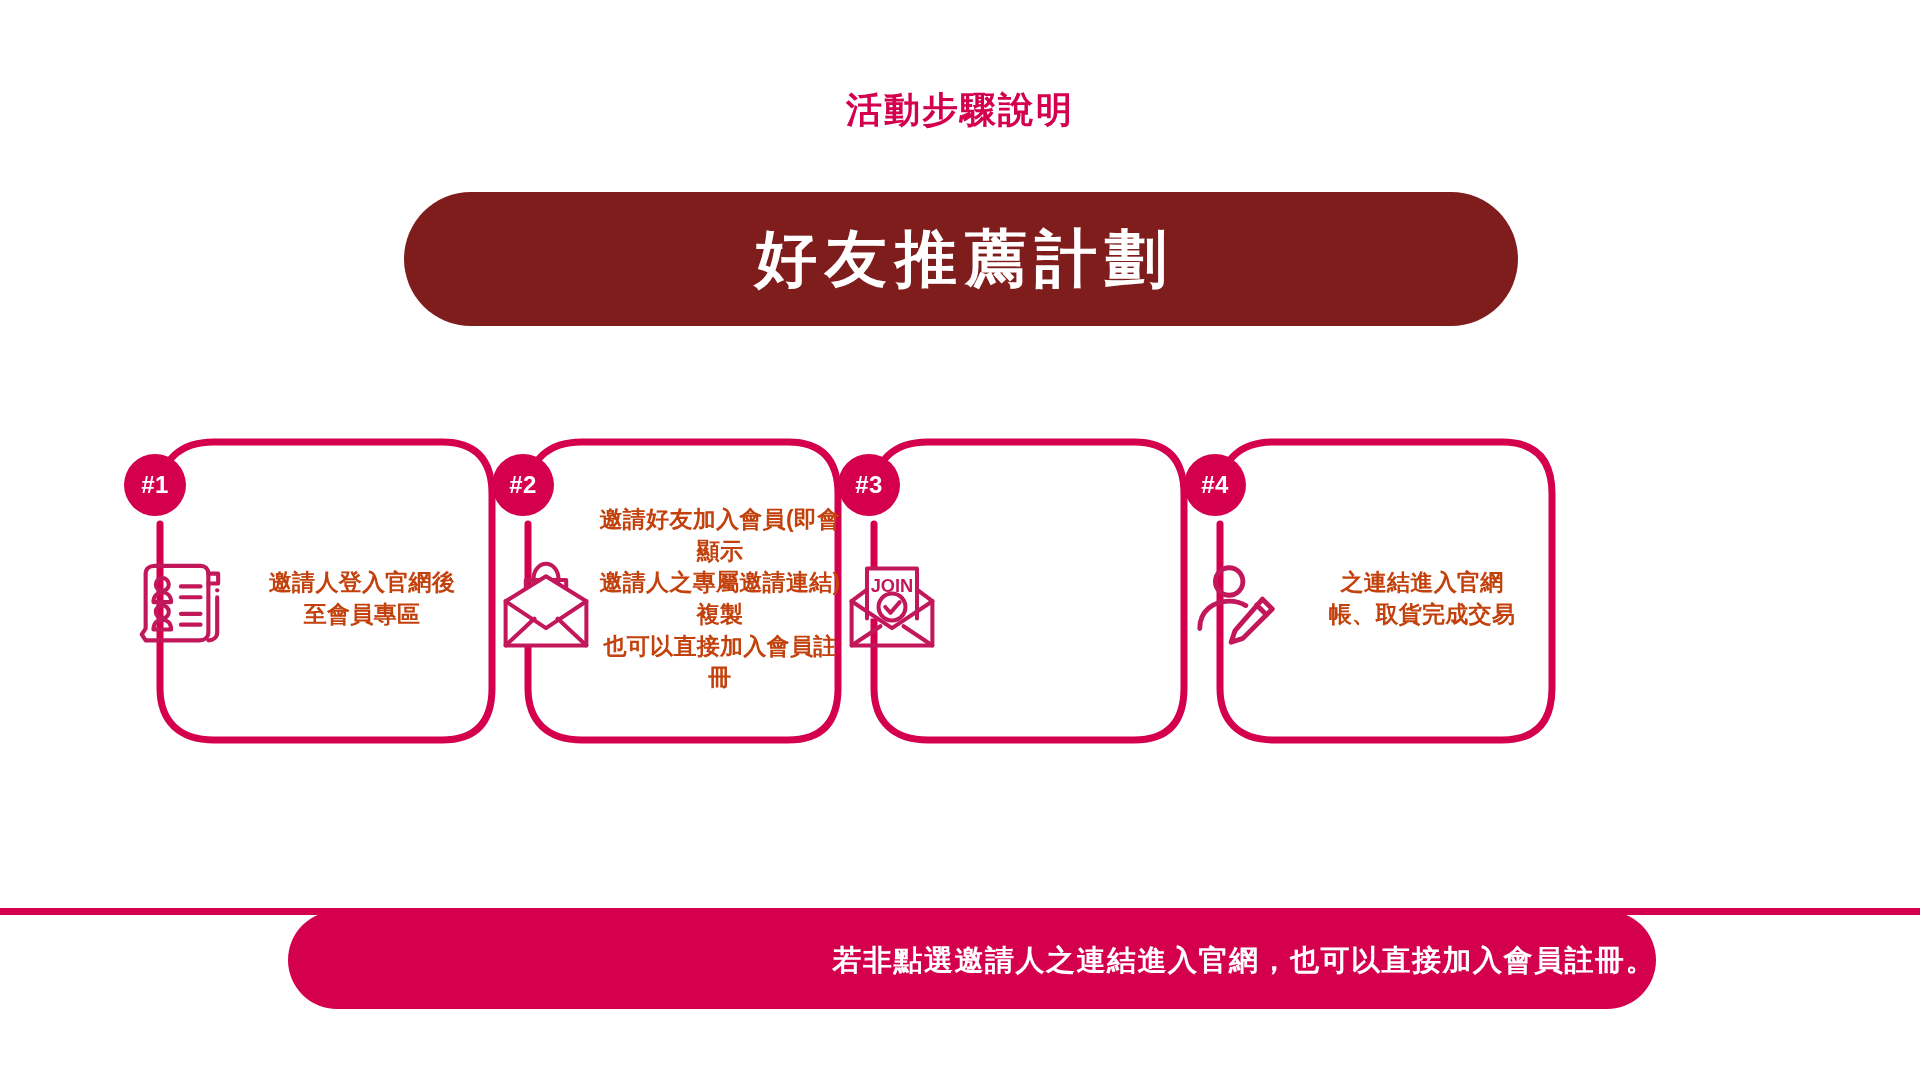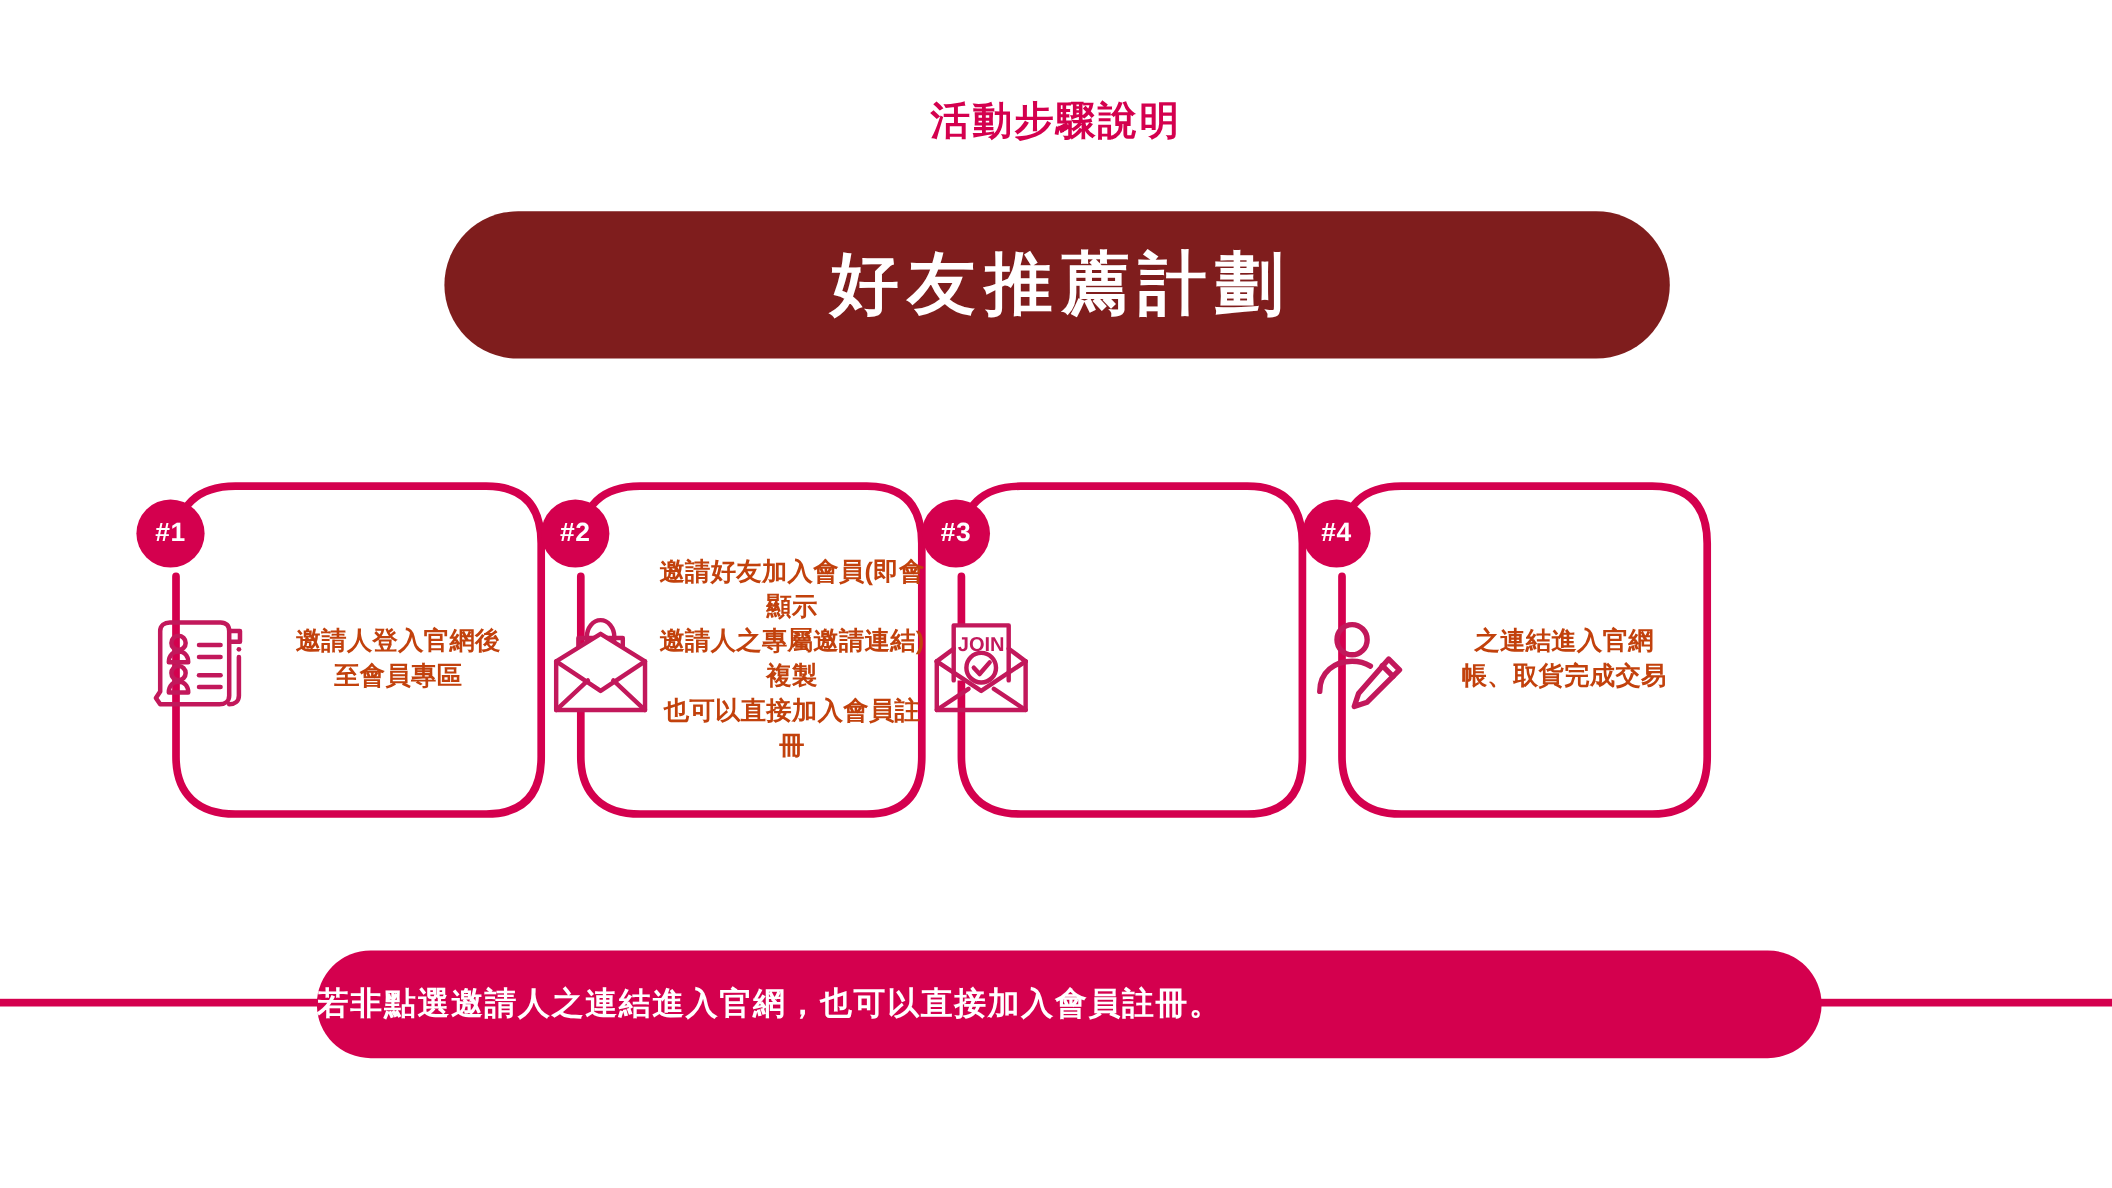--- a/index.html
+++ b/index.html
@@ -77,24 +77,24 @@
   #step-2{left:496px;width:348px;}
   #step-3{left:842px;width:348px;}
   #step-4{left:1188px;width:370px;}
 
   
   #footer-rule{
     position:absolute;left:0;top:908px;width:1920px;height:7px;
     background:#D4004E;
   }
   #footer-banner{
-    position:absolute;left:288px;top:864px;width:1368px;height:98px;
+    position:absolute;left:288px;top:911px;width:1368px;height:98px;
     background:#D4004E;
     border-radius:49px;
-    display:flex;align-items:center;justify-content:flex-start;
+    display:flex;align-items:center;justify-content:flex-end;
     z-index:3;
   }
   #footer-banner-text{
     color:#ffffff;
     font-size:29px;font-weight:bold;letter-spacing:1.5px;
     line-height:1;
   }
 </style>
 </head>
 <body>

